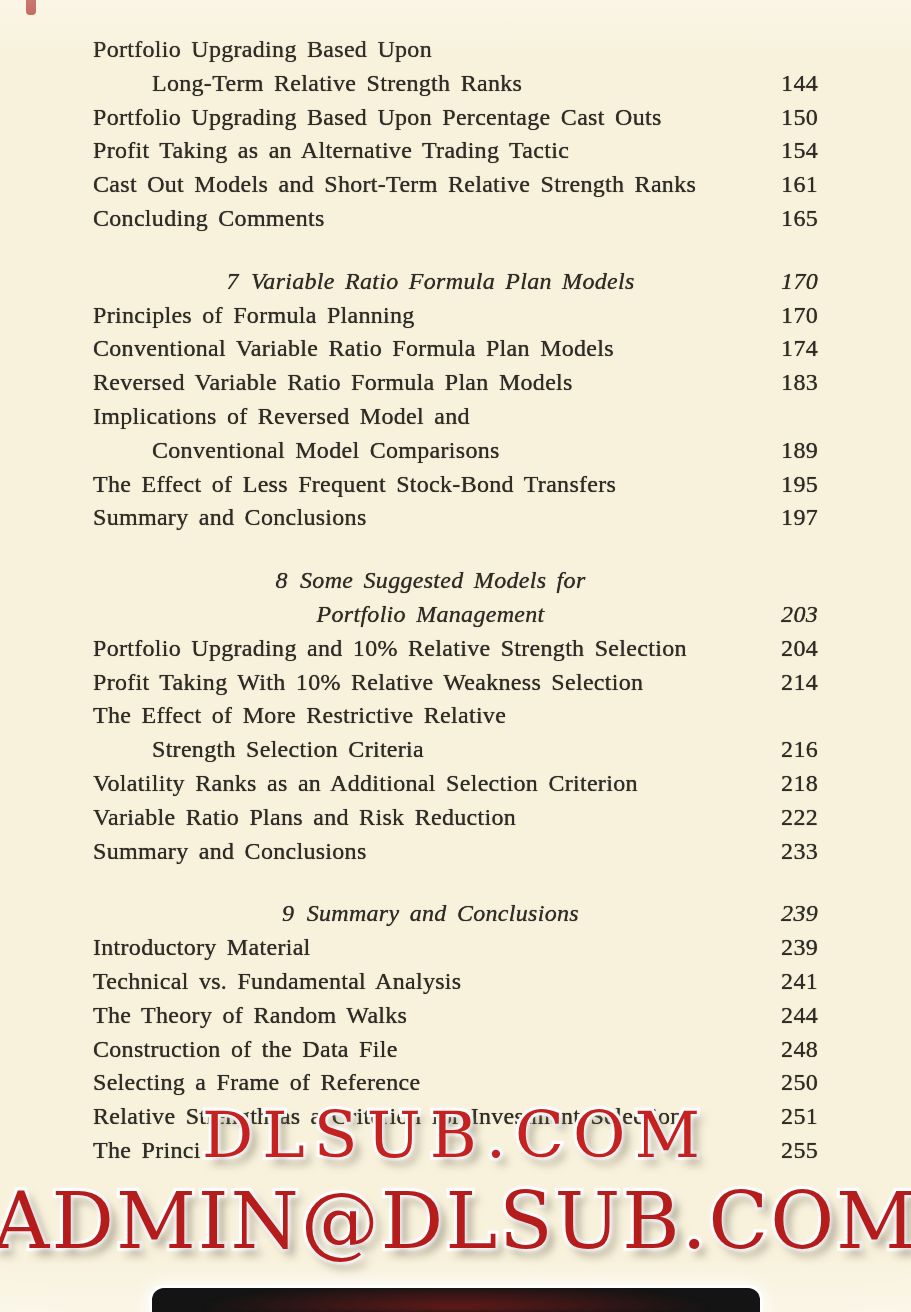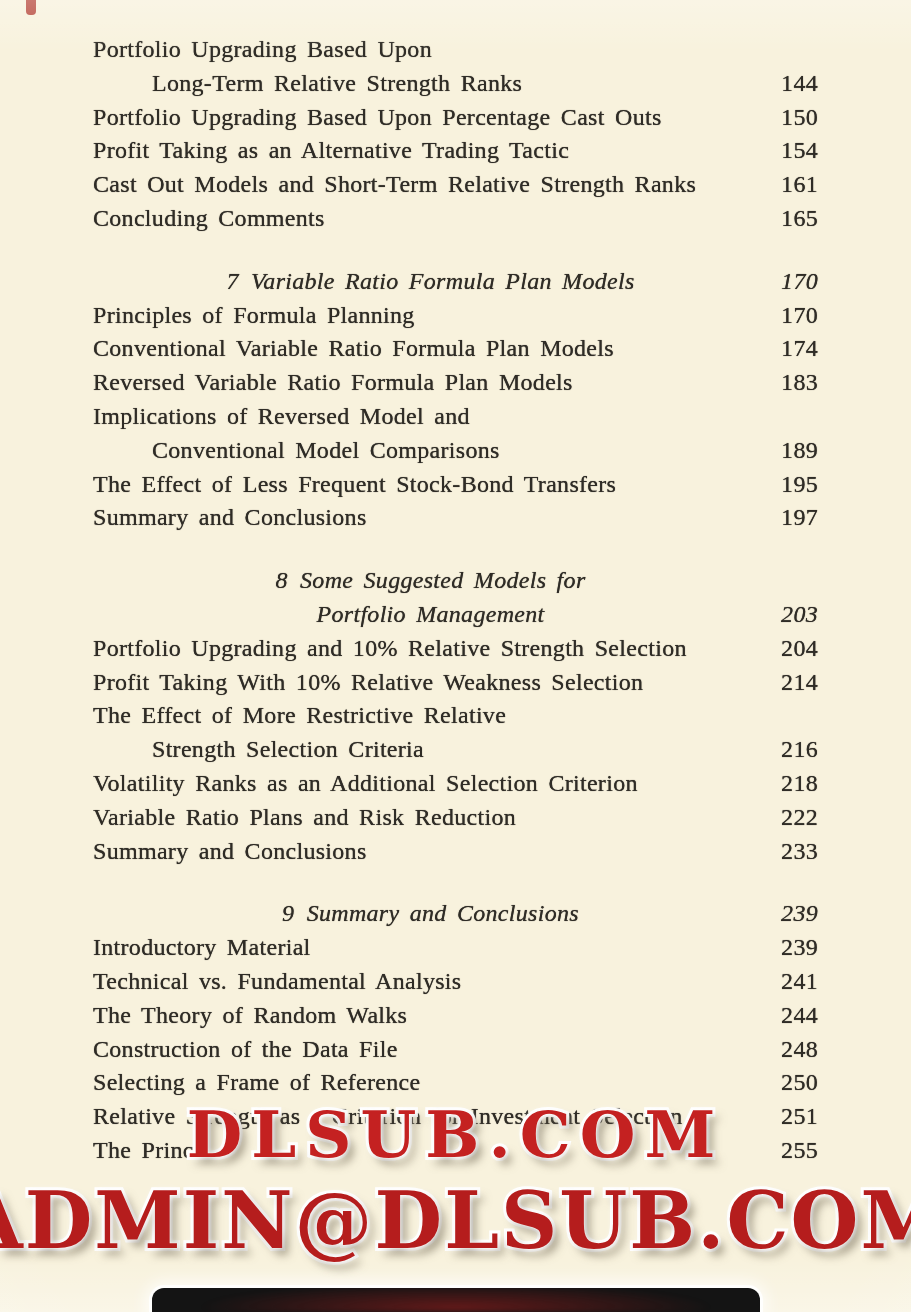--- a/index.html
+++ b/index.html
@@ -53,21 +53,21 @@
       radial-gradient(120% 115% at 50% 45%, rgba(255,255,255,0) 58%, rgba(255,255,255,0.55) 96%),
       linear-gradient(to bottom, rgba(255,255,255,0.25) 0%, rgba(255,255,255,0) 4%, rgba(255,255,255,0) 96%, rgba(255,255,255,0.3) 100%);
   }
 
   
   .wm {
     position: absolute;
     left: 50%;
     transform: translateX(-50%);
     font-family: "DejaVu Serif", serif;
-    font-weight: bold;
+    font-weight: normal;
     line-height: 1;
     white-space: nowrap;
     -webkit-text-stroke: 6px #ffffff;
     paint-order: stroke fill;
     text-shadow:
       0 0 6px rgba(255,255,255,0.95),
       0 0 2px rgba(255,255,255,0.95),
       6px 7px 9px rgba(110,100,80,0.55);
   }
   .wm1 {

